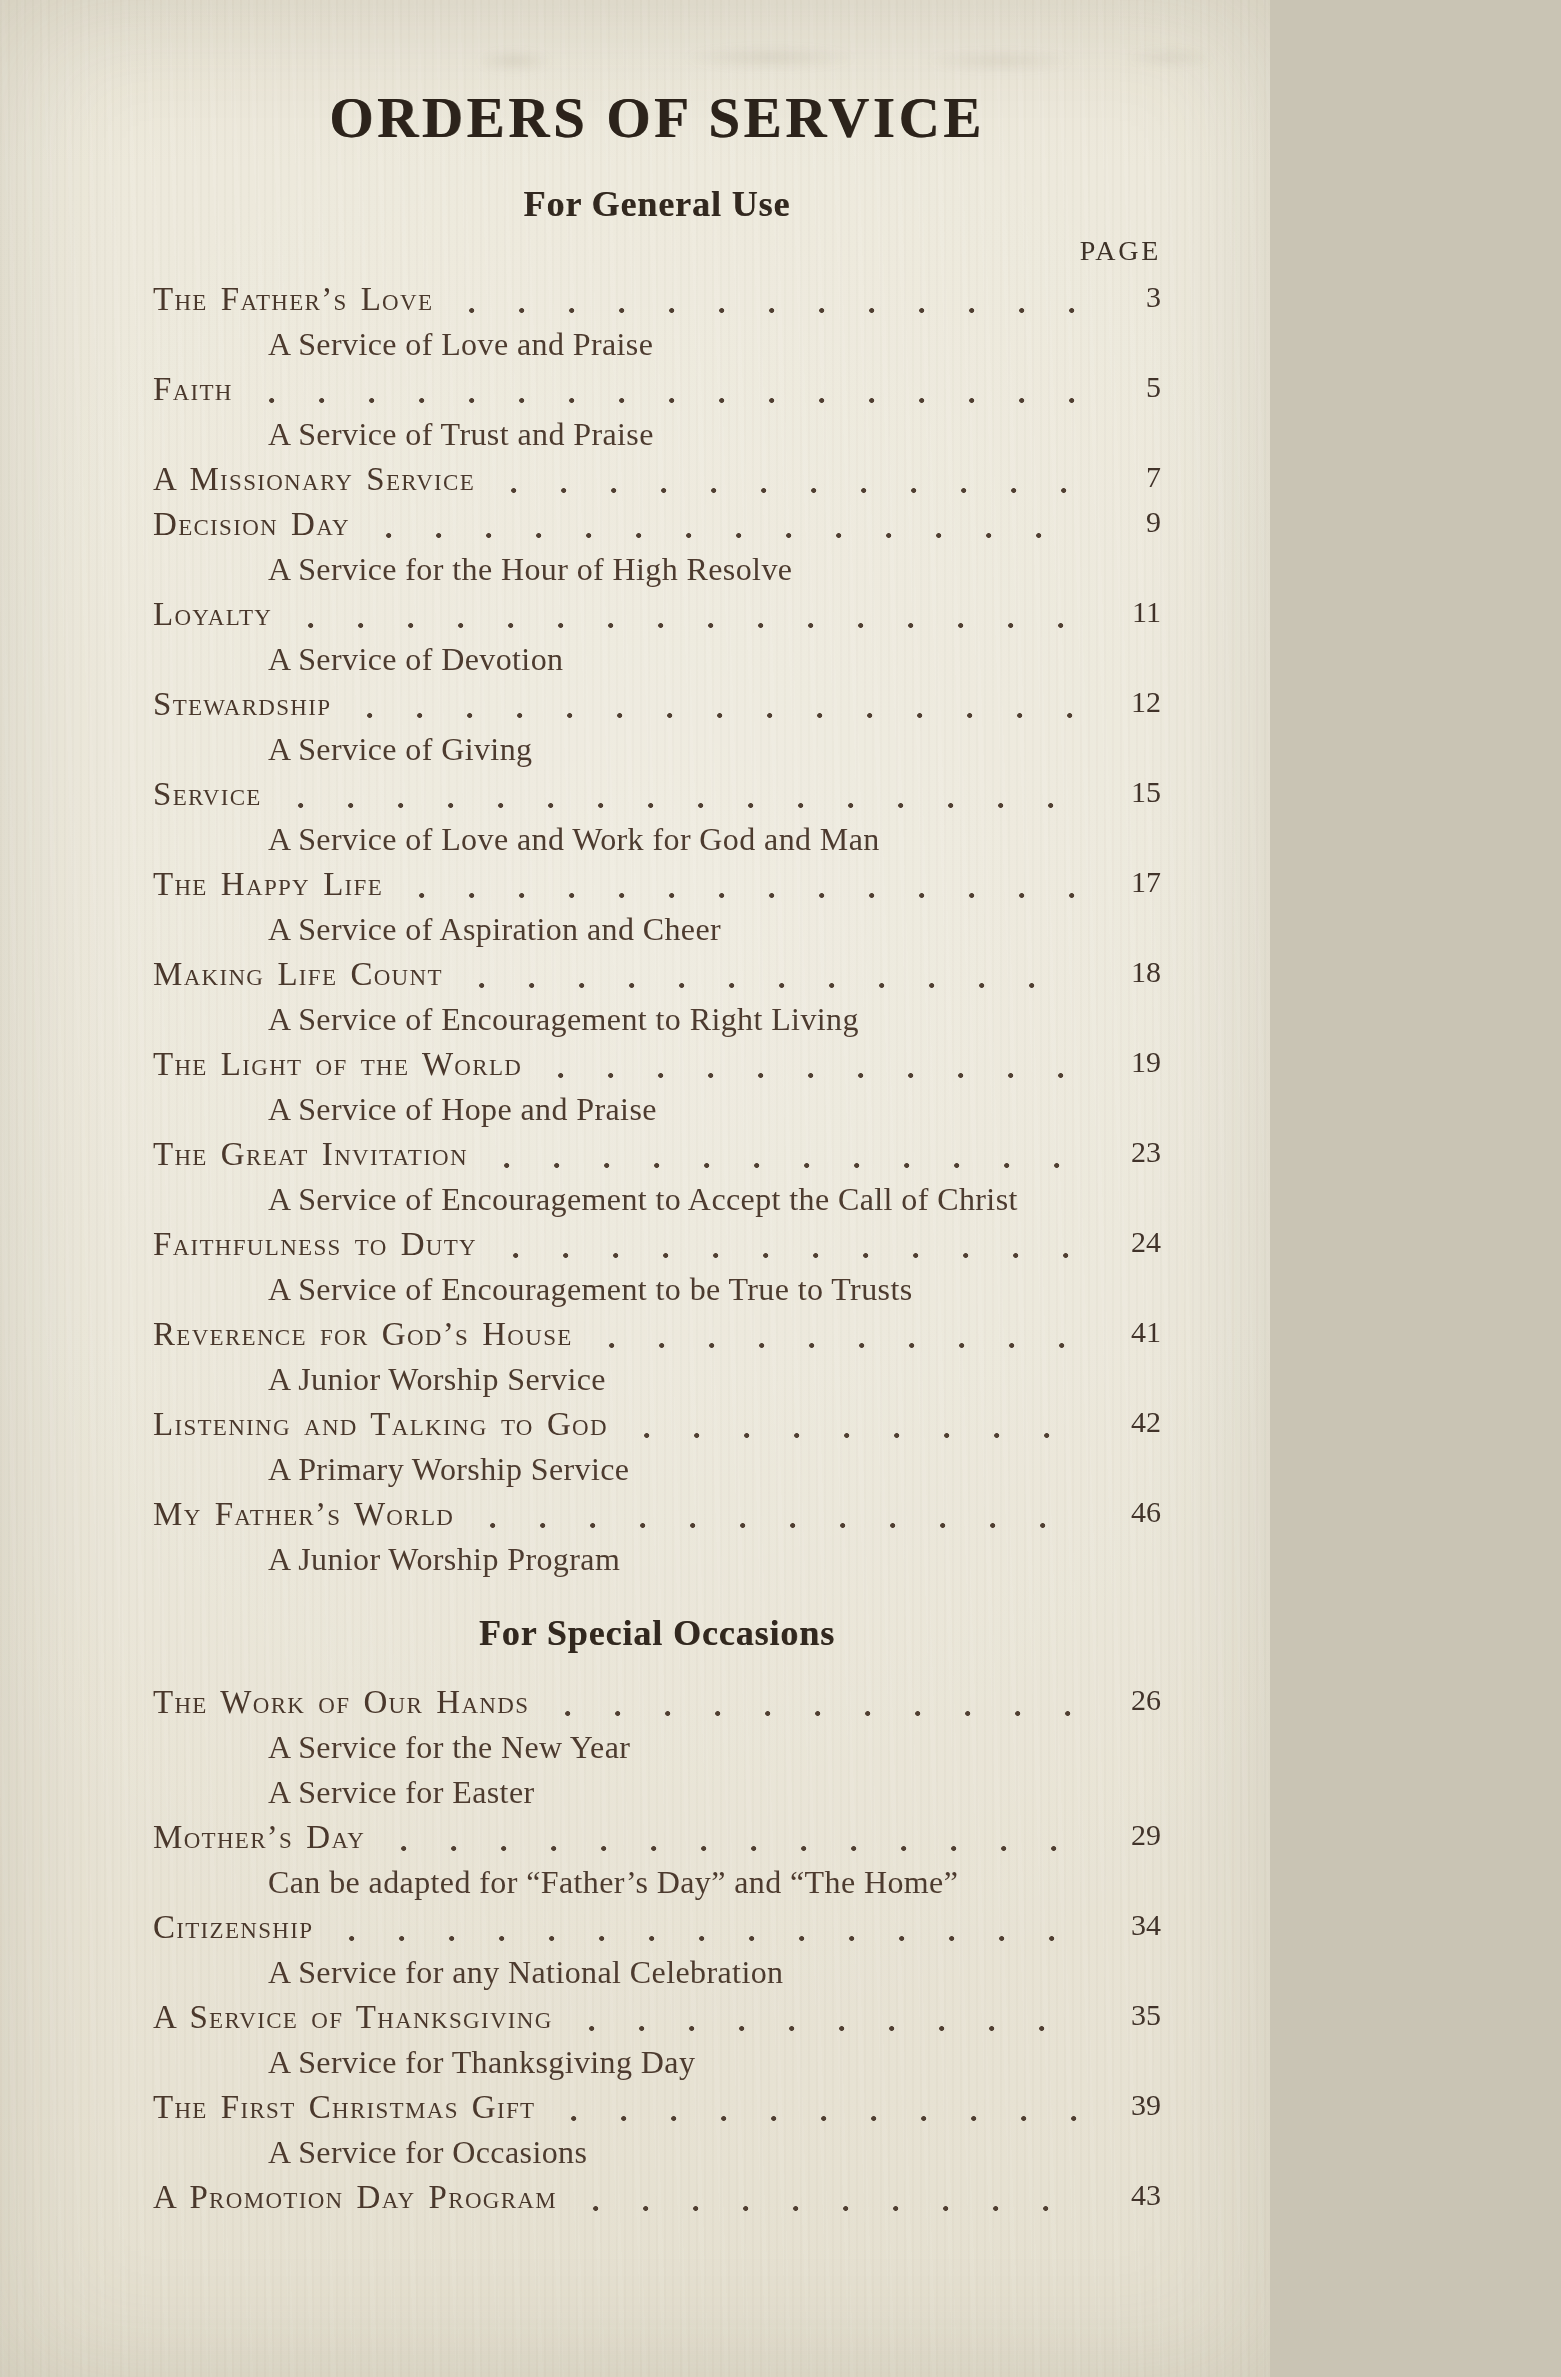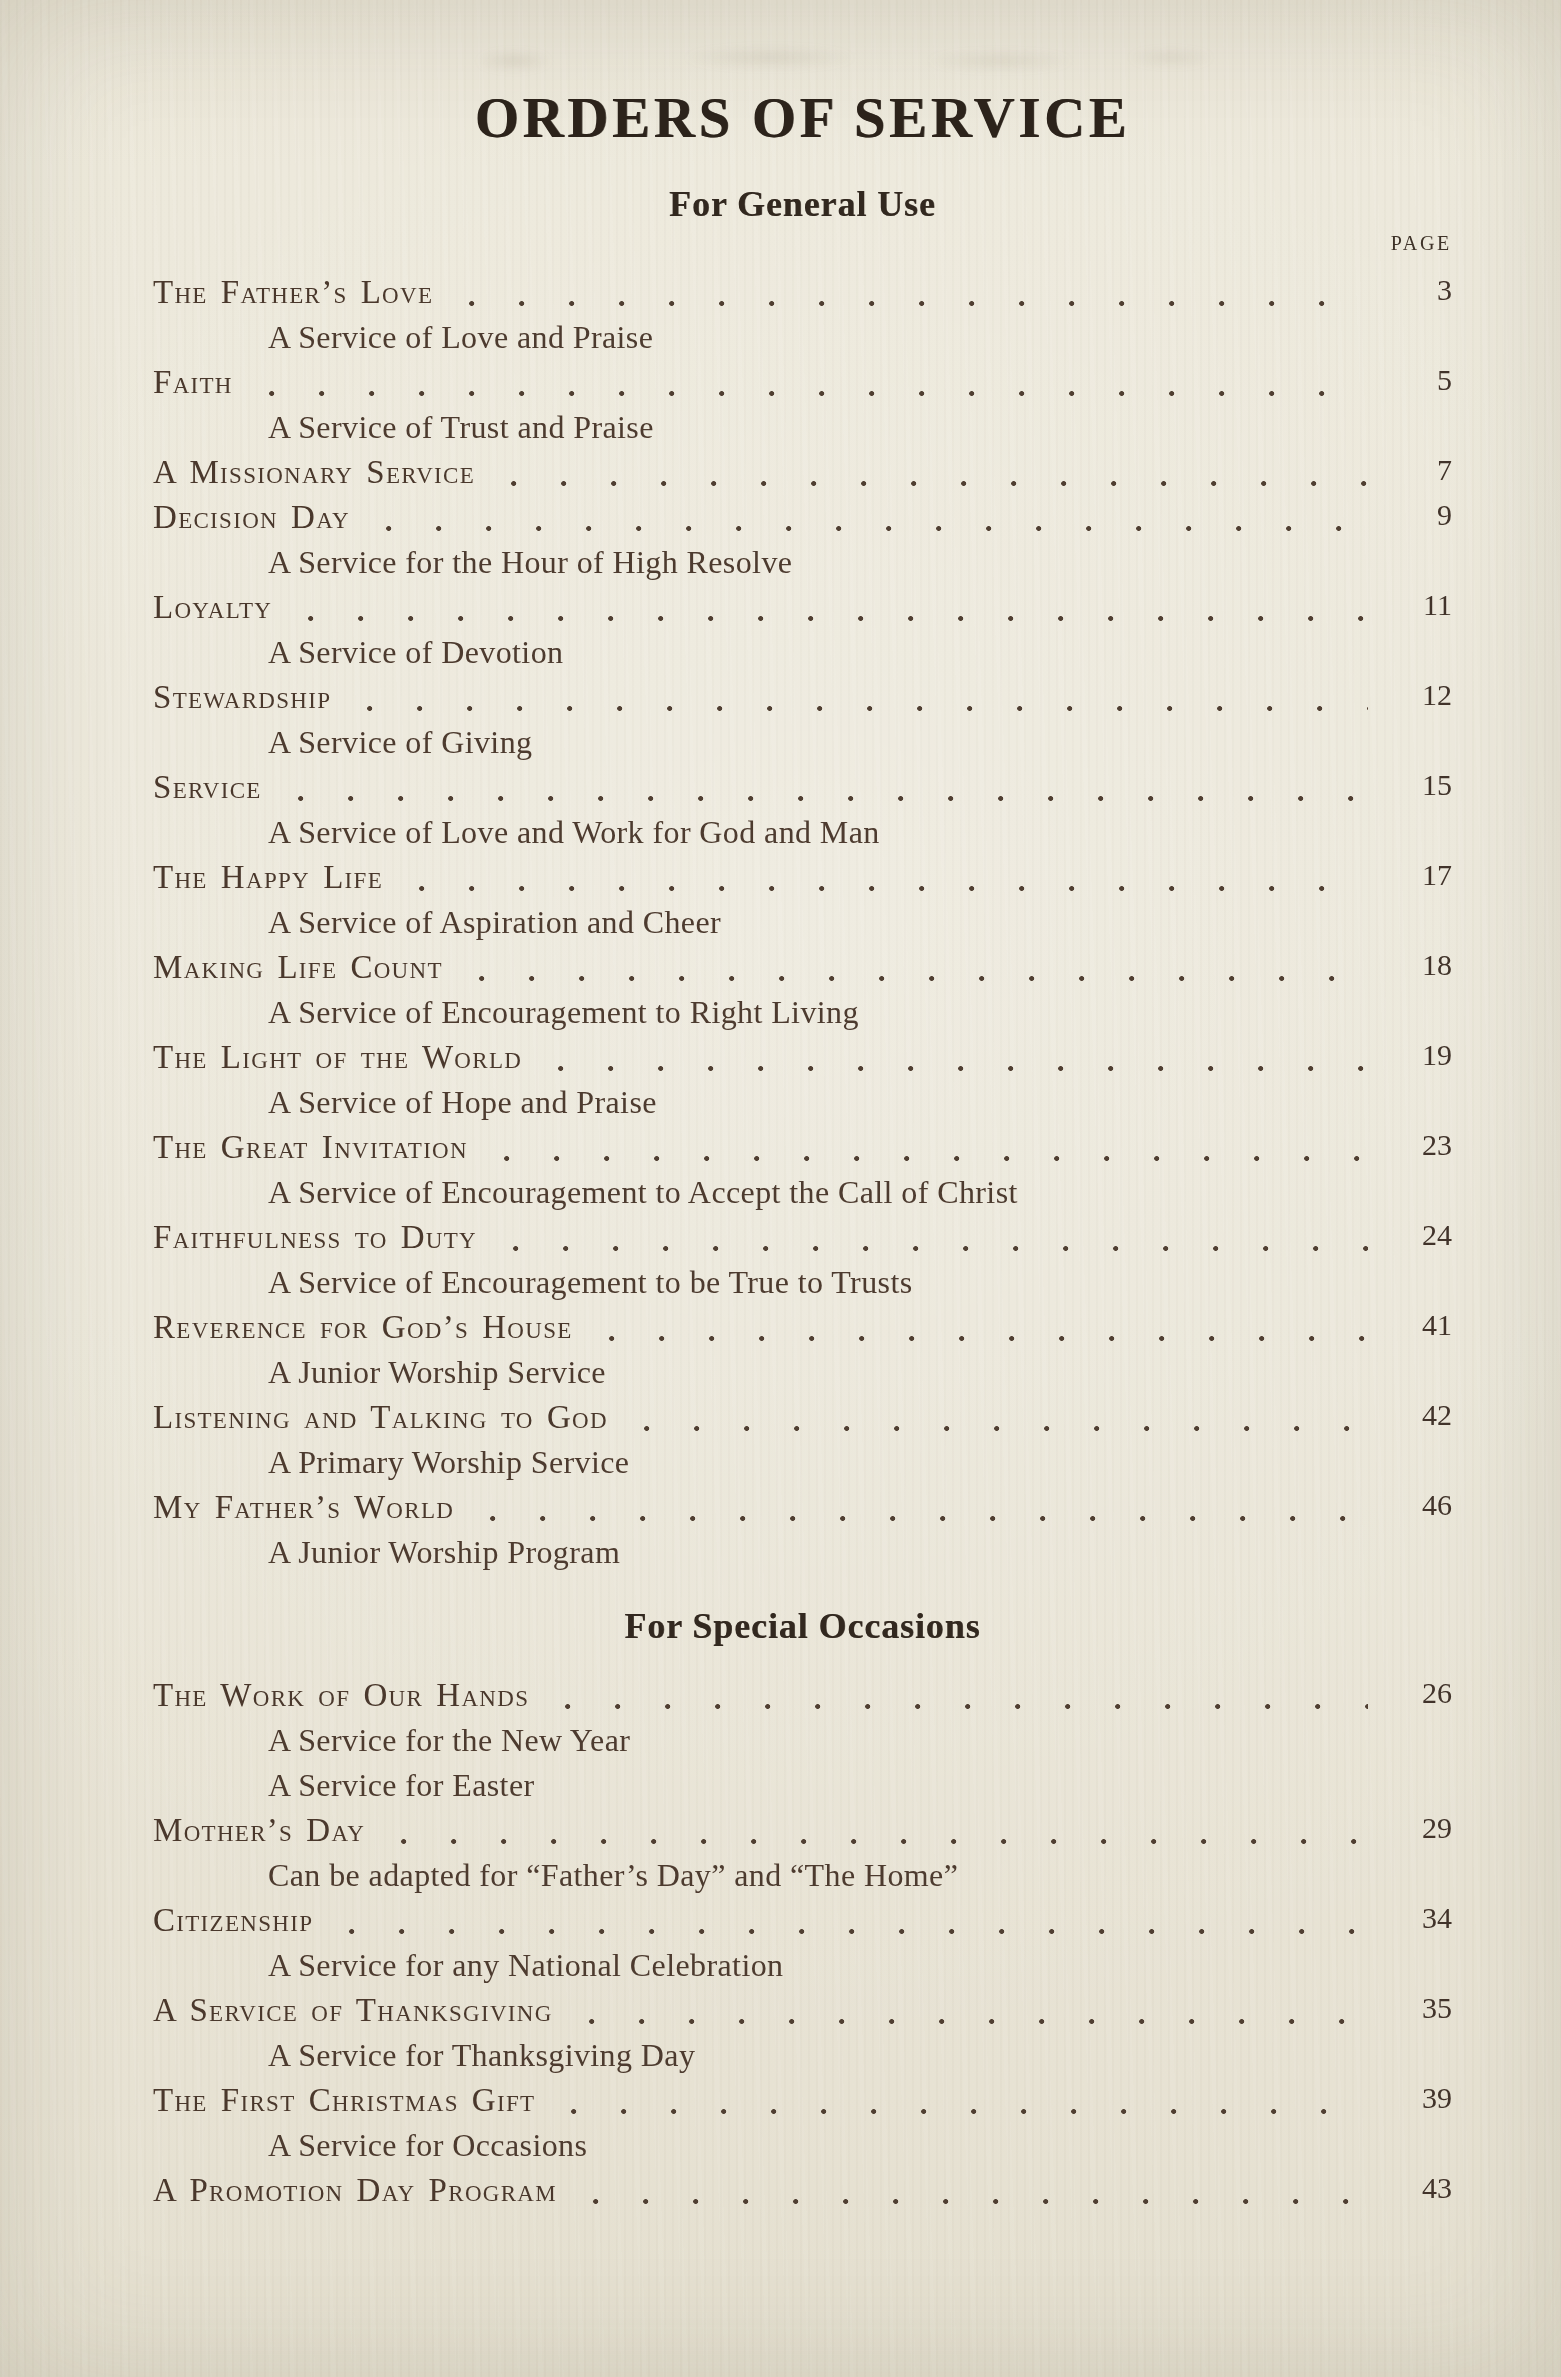--- a/index.html
+++ b/index.html
@@ -2,21 +2,21 @@
 <html style="font-size:14.4px"><head>
 <meta charset="utf-8">
 <style>
   html, body {
     margin: 0;
     padding: 0;
     background: #c9c4b4;
   }
   .page {
     position: relative;
-    width: 1561px;
+    width: 1270px;
     height: 2377px;
     overflow: hidden;
     font-family: "Liberation Serif", "DejaVu Serif", serif;
     color: #4b3a2e;
     background:
       radial-gradient(ellipse 130% 80% at 52% 38%, rgba(255,255,255,0.22), rgba(255,255,255,0) 62%),
       repeating-linear-gradient(90deg, rgba(125,112,88,0.035) 0 1.8px, rgba(0,0,0,0) 1.8px 8px),
       repeating-linear-gradient(88deg, rgba(255,255,255,0.05) 0 4.5px, rgba(0,0,0,0) 4.5px 20.7px),
       linear-gradient(180deg, #e8e3d4 0%, #ece8da 7%, #eae6d8 55%, #e7e2d3 88%, #e4dfcf 100%);
     box-shadow: inset 0 0 126px rgba(96,84,62,0.16);
@@ -54,23 +54,23 @@
     line-height: 47px;
     font-weight: bold;
     letter-spacing: 0.9px;
     color: #32281f;
     text-shadow: 0.4px 0 0 rgba(50,40,31,0.6);
   }
   .toc-section.special h2.section-heading {
     margin-top: 28px;
   }
   .page-label {
-    margin-top: 4px;
+    margin-top: 11px;
     text-align: right;
-    font-size: 20px;
+    font-size: 28px;
     line-height: 23px;
     letter-spacing: 2.7px;
     color: #3e3228;
   }
   .items {
     margin-top: 15.3px;
   }
   .toc-section.special .items {
     margin-top: 23px;
   }

